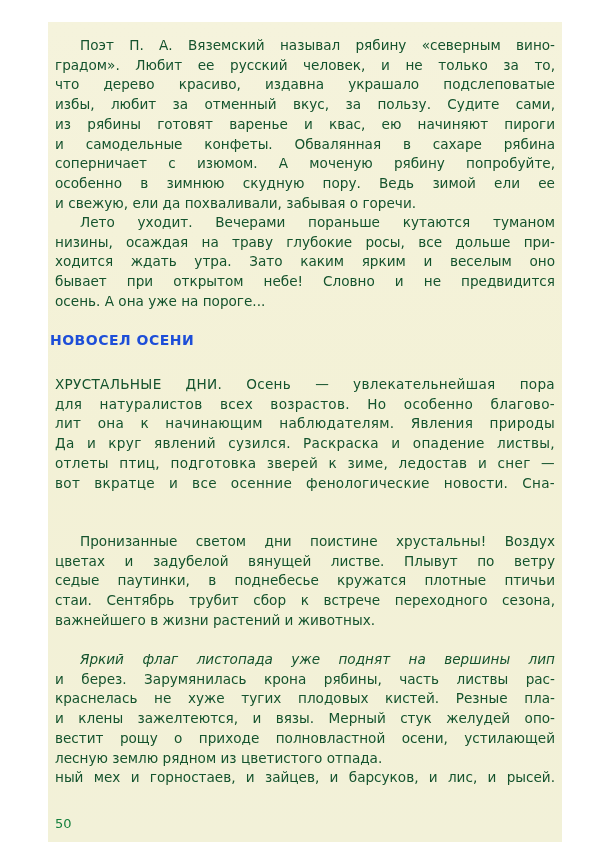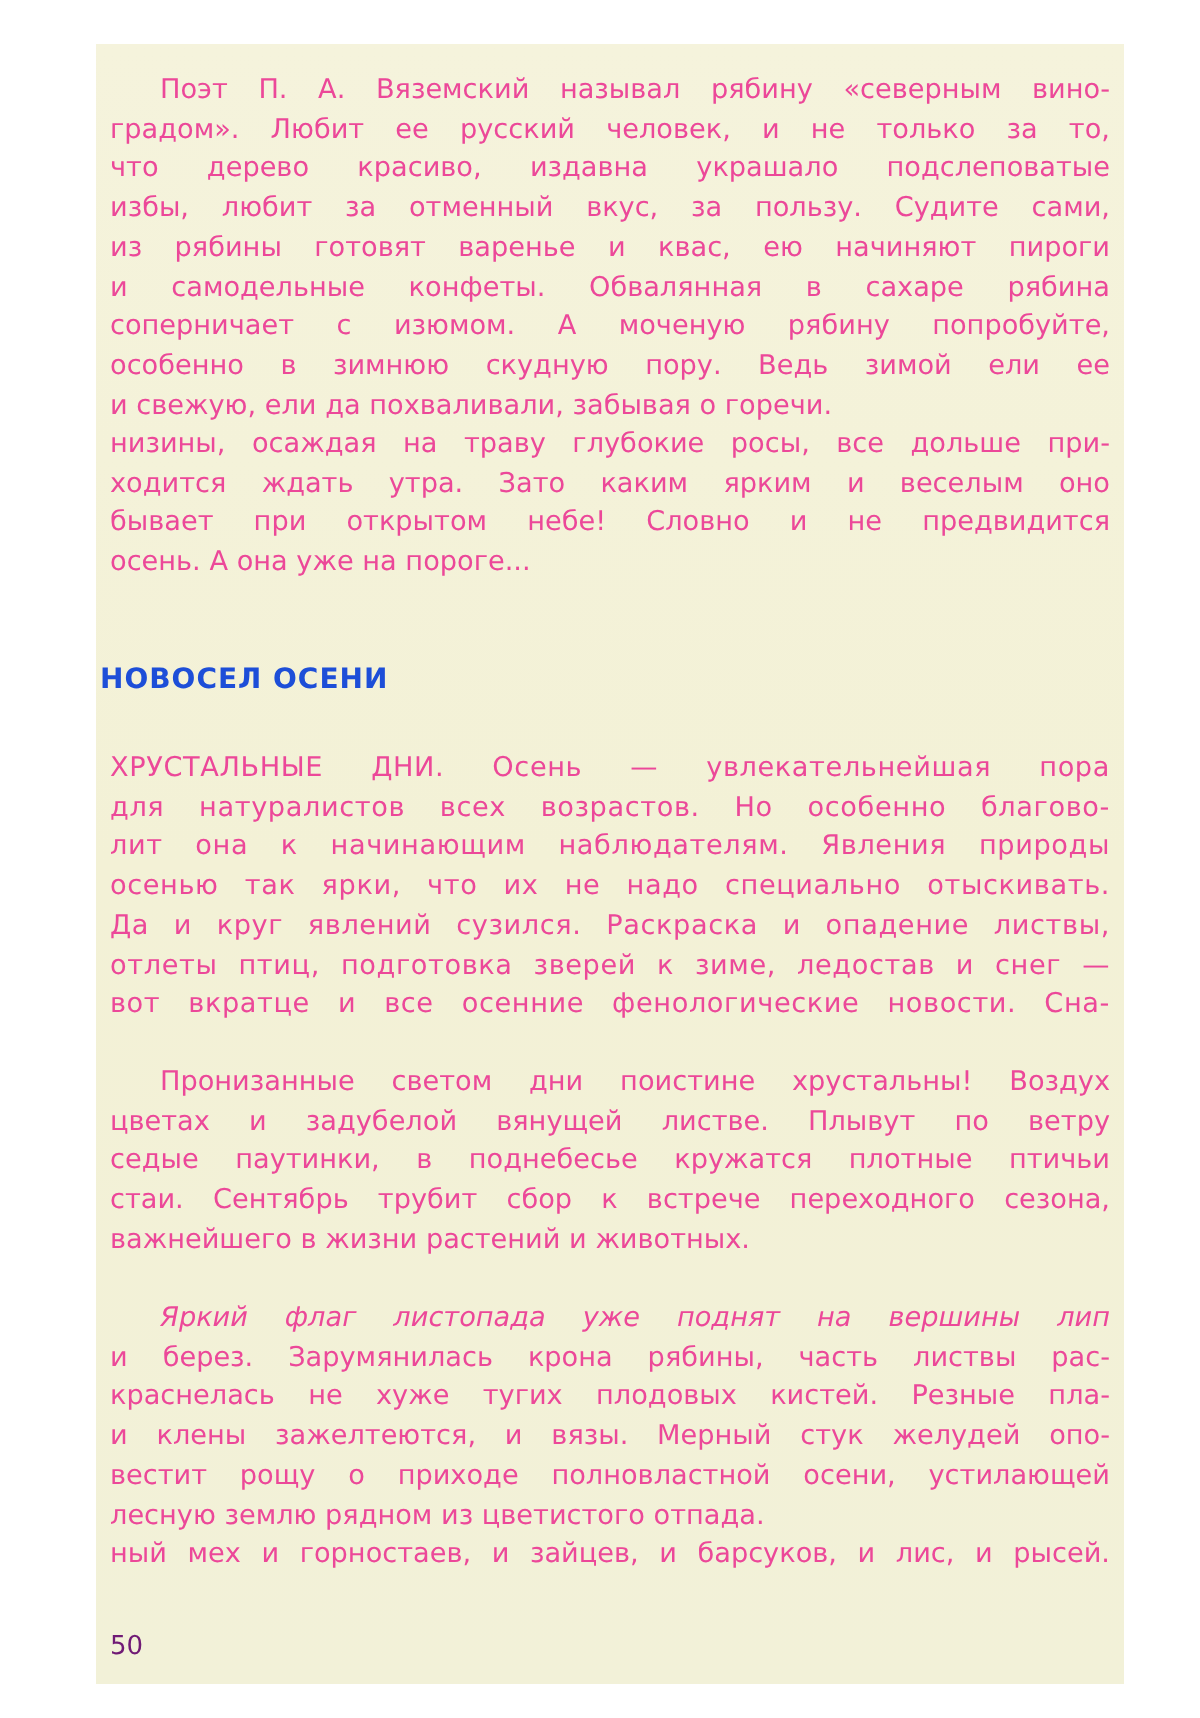--- a/index.html
+++ b/index.html
@@ -4,33 +4,33 @@
 <style>
   html, body { margin: 0; padding: 0; background: #ffffff; }
   body { width: 600px; height: 859px; position: relative; overflow: hidden; }
   .paper {
     position: absolute; left: 48px; top: 22px; width: 514px; height: 820px;
     background: linear-gradient(180deg, #f5f3dc 0%, #f3f1d6 50%, #f2f1d8 100%);
   }
   .text {
     position: absolute; left: 55px; width: 500px;
     font-family: "DejaVu Sans", sans-serif;
-    font-size: 13.6px; line-height: 19.7px; color: #ec4899;
+    font-size: 13.6px; line-height: 19.7px; color: #14532d;
     text-align: justify;
   }
   .line { display: block; text-align: justify; text-align-last: justify; white-space: nowrap; }
   .line.last { text-align-last: left; }
   .heading {
     position: absolute; left: 50px; top: 332px;
     font-family: "DejaVu Sans", sans-serif; font-weight: bold;
     font-size: 14px; letter-spacing: 0.5px; color: #1d4ed8;
   }
   .pagenum {
     position: absolute; left: 55px; top: 816px;
-    font-family: "DejaVu Sans", sans-serif; font-size: 13px; color: #701a75;
+    font-family: "DejaVu Sans", sans-serif; font-size: 13px; color: #15803d;
   }
   .caps { letter-spacing: 0.3px; }
 </style>
 </head>
 <body>
 
 <div class="paper"></div>
 
 <div class="text" style="top:36px;">
   <span class="line" style="text-indent:25px;">Поэт П. А. Вяземский называл рябину «северным вино-</span>
@@ -38,33 +38,33 @@
   <span class="line">что дерево красиво, издавна украшало подслеповатые</span>
   <span class="line">избы, любит за отменный вкус, за пользу. Судите сами,</span>
   <span class="line">из рябины готовят варенье и квас, ею начиняют пироги</span>
   <span class="line">и самодельные конфеты. Обвалянная в сахаре рябина</span>
   <span class="line">соперничает с изюмом. А моченую рябину попробуйте,</span>
   <span class="line">особенно в зимнюю скудную пору. Ведь зимой ели ее</span>
   <span class="line last">и свежую, ели да похваливали, забывая о горечи.</span>
 </div>
 
 <div class="text" style="top:213px;">
+  <span class="line" style="text-indent:25px;">Лето уходит. Вечерами пораньше кутаются туманом</span>
   <span class="line">низины, осаждая на траву глубокие росы, все дольше при-</span>
   <span class="line">ходится ждать утра. Зато каким ярким и веселым оно</span>
   <span class="line">бывает при открытом небе! Словно и не предвидится</span>
   <span class="line last">осень. А она уже на пороге...</span>
 </div>
 
 <div class="heading">НОВОСЕЛ ОСЕНИ</div>
 
 <div class="text caps" style="top:375px;">
   <span class="line">ХРУСТАЛЬНЫЕ ДНИ. Осень — увлекательнейшая пора</span>
   <span class="line">для натуралистов всех возрастов. Но особенно благово-</span>
   <span class="line">лит она к начинающим наблюдателям. Явления природы</span>
-  <span class="line">осенью так ярки, что их не надо специально отыскивать.</span>
   <span class="line">Да и круг явлений сузился. Раскраска и опадение листвы,</span>
   <span class="line">отлеты птиц, подготовка зверей к зиме, ледостав и снег —</span>
   <span class="line">вот вкратце и все осенние фенологические новости. Сна-</span>
 </div>
 
 <div class="text" style="top:532px;">
   <span class="line" style="text-indent:25px;">Пронизанные светом дни поистине хрустальны! Воздух</span>
   <span class="line">цветах и задубелой вянущей листве. Плывут по ветру</span>
   <span class="line">седые паутинки, в поднебесье кружатся плотные птичьи</span>
   <span class="line">стаи. Сентябрь трубит сбор к встрече переходного сезона,</span>

